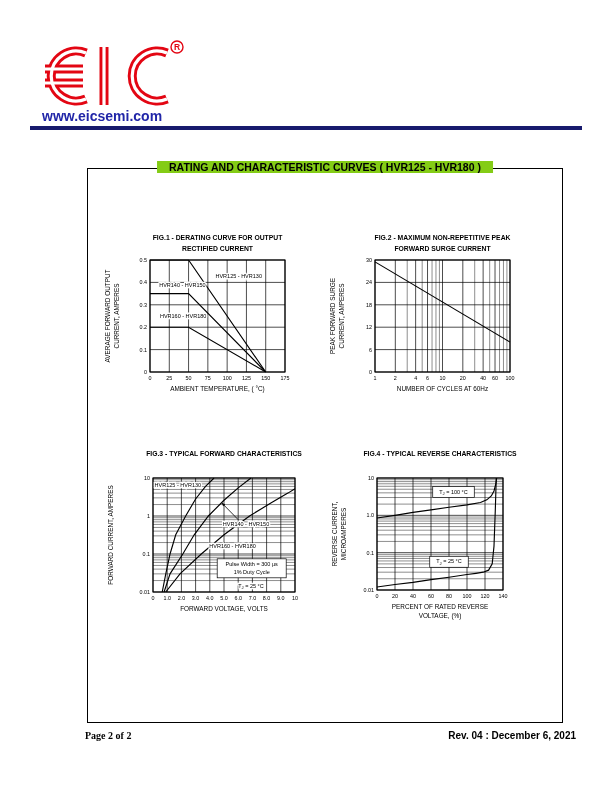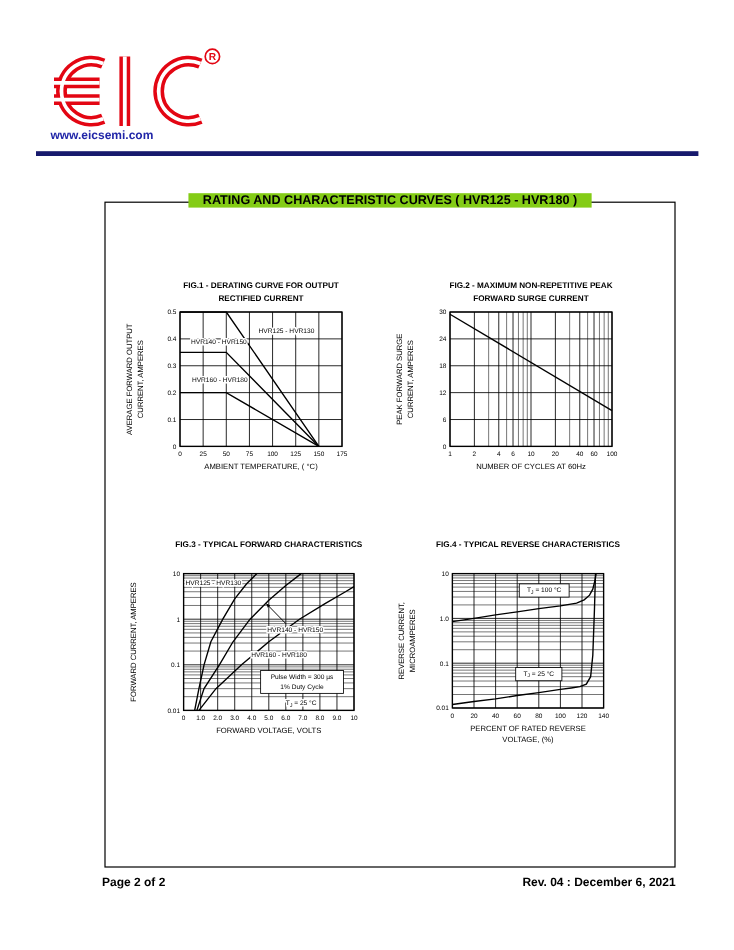--- a/index.html
+++ b/index.html
@@ -1,30 +1,30 @@
 <!DOCTYPE html>
 <html><head>
 <meta charset="utf-8">
 <style>
   html,body{margin:0;padding:0;}
   body{
     width:612px;height:792px;position:relative;background:#ffffff;
     font-family:"Liberation Sans", sans-serif;color:#000;overflow:hidden;
   }
   .logo{position:absolute;left:34px;top:38px;}
-  .website{position:absolute;left:42px;top:108px;font-size:10px;font-weight:bold;color:#2126a8;text-decoration:none;}
+  .website{position:absolute;left:42px;top:108px;font-size:14px;font-weight:bold;color:#2126a8;text-decoration:none;}
   .header-rule{position:absolute;left:30px;top:126px;width:552px;height:3.5px;background:#171a6d;}
   .frame{position:absolute;left:87px;top:168px;width:476px;height:555px;border:1.5px solid #000;box-sizing:border-box;background:#fff;}
   .main-title{
     position:absolute;top:161px;left:325px;transform:translateX(-50%);
     background:#84cc16;padding:0 12px;font-size:10.5px;font-weight:bold;white-space:nowrap;z-index:2;
   }
   .chart{position:absolute;}
-  .footer-left{position:absolute;left:85px;top:730px;font-size:10px;font-weight:bold;}
-  .footer-right{position:absolute;right:49px;top:730px;font-size:10px;font-weight:bold;text-align:center;}
+  .footer-left{position:absolute;left:85px;top:730px;font-size:10px;font-weight:bold;font-family:Liberation Serif, serif;}
+  .footer-right{position:absolute;right:36px;top:730px;font-size:10px;font-weight:bold;text-align:center;}
   svg text{font-family:"Liberation Sans", sans-serif;}
 </style>
 </head>
 <body>
 
 <svg class="logo" width="160" height="72" viewBox="0 0 160 72" aria-hidden="true">
 
   <g fill="none" stroke="#e30613" stroke-width="9">
     <path d="M 52 15 A 25 25 0 1 0 52 61"></path>
     <path d="M 11 31 H 49"></path>

